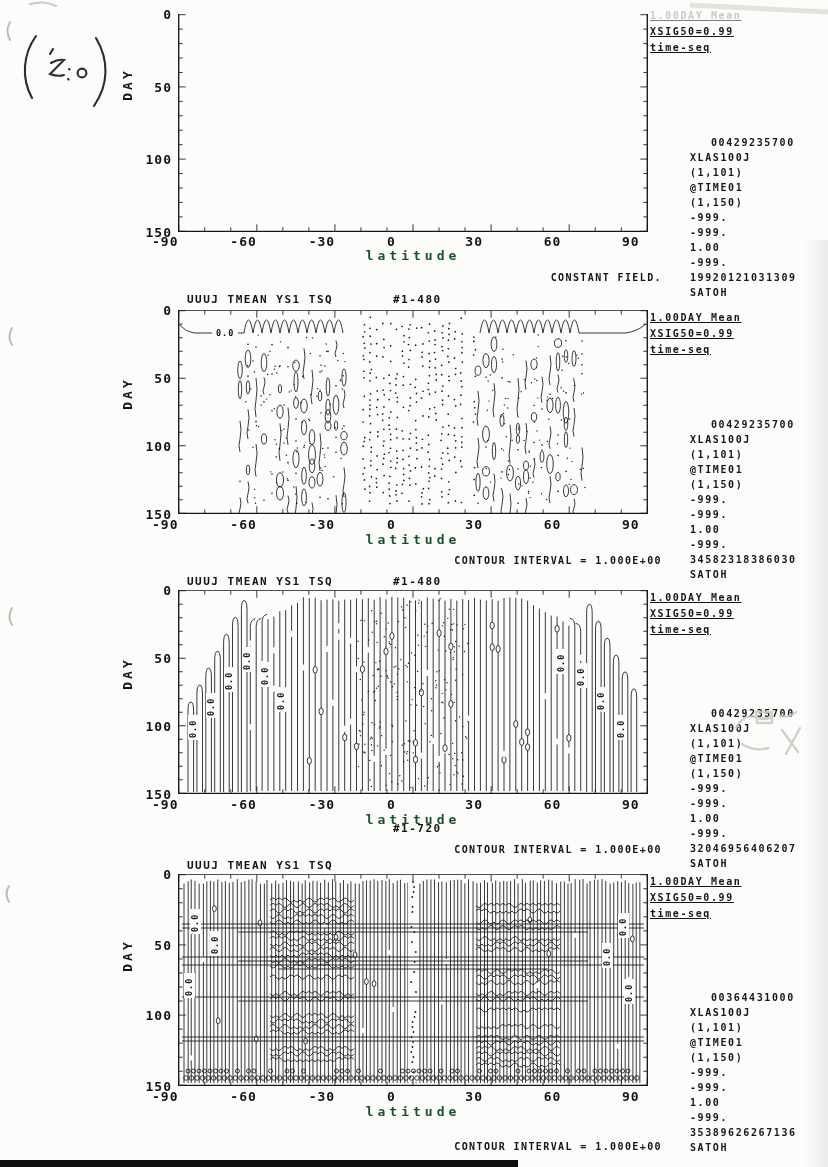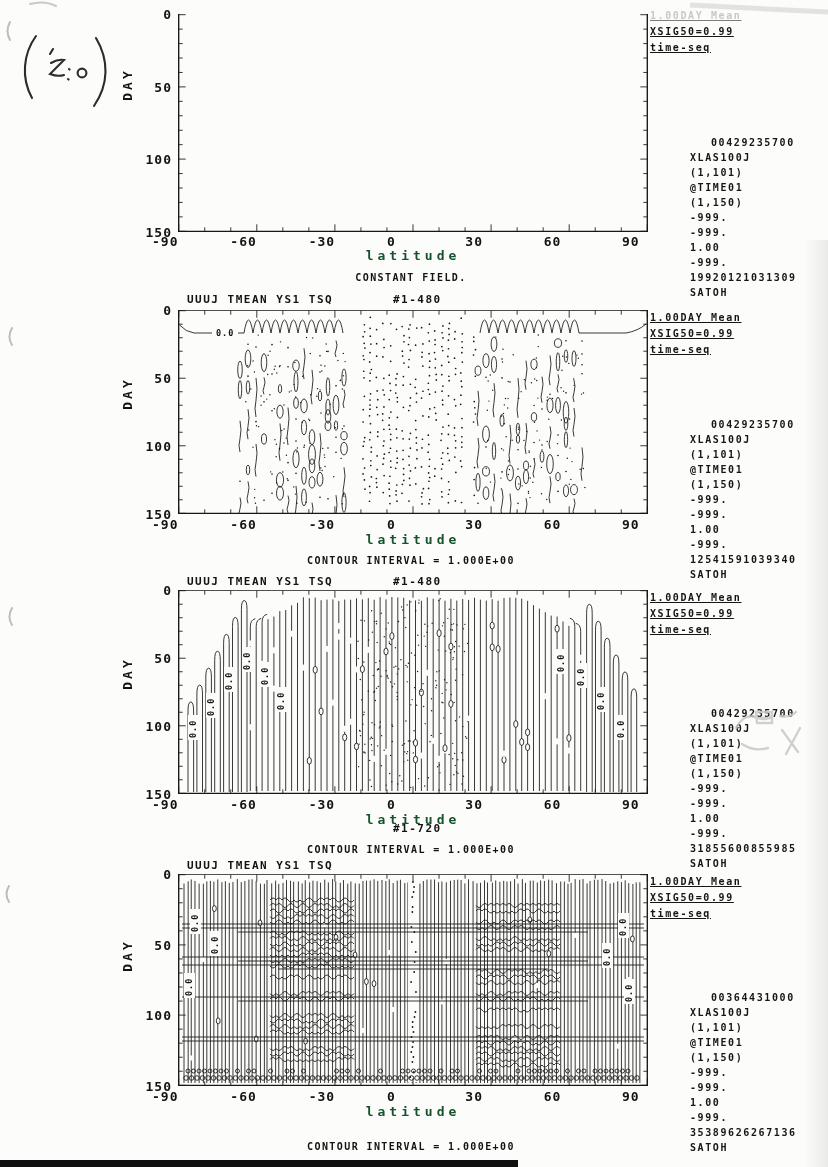--- a/index.html
+++ b/index.html
@@ -1,21 +1,21 @@
 <!DOCTYPE html>
 <html><head>
 <meta charset="utf-8">
 <style>
   html,body{margin:0;padding:0;background:#9a9a9a;}
   .page{position:relative;width:828px;height:1167px;background:#fcfcfa;overflow:hidden;
         font-family:"DejaVu Sans Mono",monospace;color:#141414;}
   .abs{position:absolute;}
   
   .title-main,.title-range{position:absolute;font:700 11px "DejaVu Sans Mono",monospace;letter-spacing:1.5px;color:#131313;white-space:nowrap;}
-  .caption{position:absolute;left:176px;width:470px;text-align:center;font:700 10px "DejaVu Sans Mono",monospace;letter-spacing:1.4px;color:#131313;}
+  .caption{position:absolute;left:192px;width:470px;text-align:right;font:700 10px "DejaVu Sans Mono",monospace;letter-spacing:1.4px;color:#131313;}
   .xlab{position:absolute;left:313px;width:200px;text-align:center;font:700 13px "DejaVu Sans Mono",monospace;letter-spacing:4px;color:#14532d;}
   .ylab{position:absolute;left:97px;width:60px;text-align:center;font:700 13px "DejaVu Sans Mono",monospace;letter-spacing:3px;color:#131313;transform:rotate(-90deg);}
   .xrow{position:absolute;left:152px;width:522px;display:flex;justify-content:space-between;}
   .xrow span{display:inline-block;width:52px;text-align:left;font:700 13px "DejaVu Sans Mono",monospace;letter-spacing:1px;color:#131313;}
   .ycol{position:absolute;left:134px;width:38px;display:flex;flex-direction:column;justify-content:space-between;}
   .ycol span{display:block;height:14px;line-height:14px;text-align:right;font:700 13px "DejaVu Sans Mono",monospace;letter-spacing:1px;color:#131313;}
   .plot{position:absolute;left:178px;}
   .plot line,.plot path,.plot ellipse,.plot rect,.plot circle{stroke:#171717;fill:none;stroke-width:.85;}
   .plot .bx{stroke-width:1.35;}
   .plot .dot{fill:#171717;stroke:none;}
@@ -902,21 +902,21 @@
     <div class="rblock" style="top:108px">
         <span>00429235700</span>
         <span>XLAS100J</span>
         <span>(1,101)</span>
         <span>@TIME01</span>
         <span>(1,150)</span>
         <span>-999.</span>
         <span>-999.</span>
         <span>1.00</span>
         <span>-999.</span>
-        <span>12541591039340</span>
+        <span>34582318386030</span>
         <span>SATOH</span>
       </div>
   </div>
 
   <span class="title-main" style="left:187px;top:575px">UUUJ TMEAN YS1 TSQ</span>
   <span class="title-range" style="left:393px;top:575px">#1-480</span>
   <div class="ylab" style="top:666px">DAY</div>
   <div class="ycol" style="top:583px;height:218px">
       <span>0</span>
       <span>50</span>
@@ -1404,21 +1404,21 @@
     <div class="rblock" style="top:117px">
         <span>00429235700</span>
         <span>XLAS100J</span>
         <span>(1,101)</span>
         <span>@TIME01</span>
         <span>(1,150)</span>
         <span>-999.</span>
         <span>-999.</span>
         <span>1.00</span>
         <span>-999.</span>
-        <span>31855600855985</span>
+        <span>32046956406207</span>
         <span>SATOH</span>
       </div>
   </div>
 
   <span class="title-main" style="left:187px;top:859px">UUUJ TMEAN YS1 TSQ</span>
   <span class="title-range" style="left:393px;top:822px">#1-720</span>
   <div class="ylab" style="top:948px">DAY</div>
   <div class="ycol" style="top:867px;height:226px">
       <span>0</span>
       <span>50</span>

